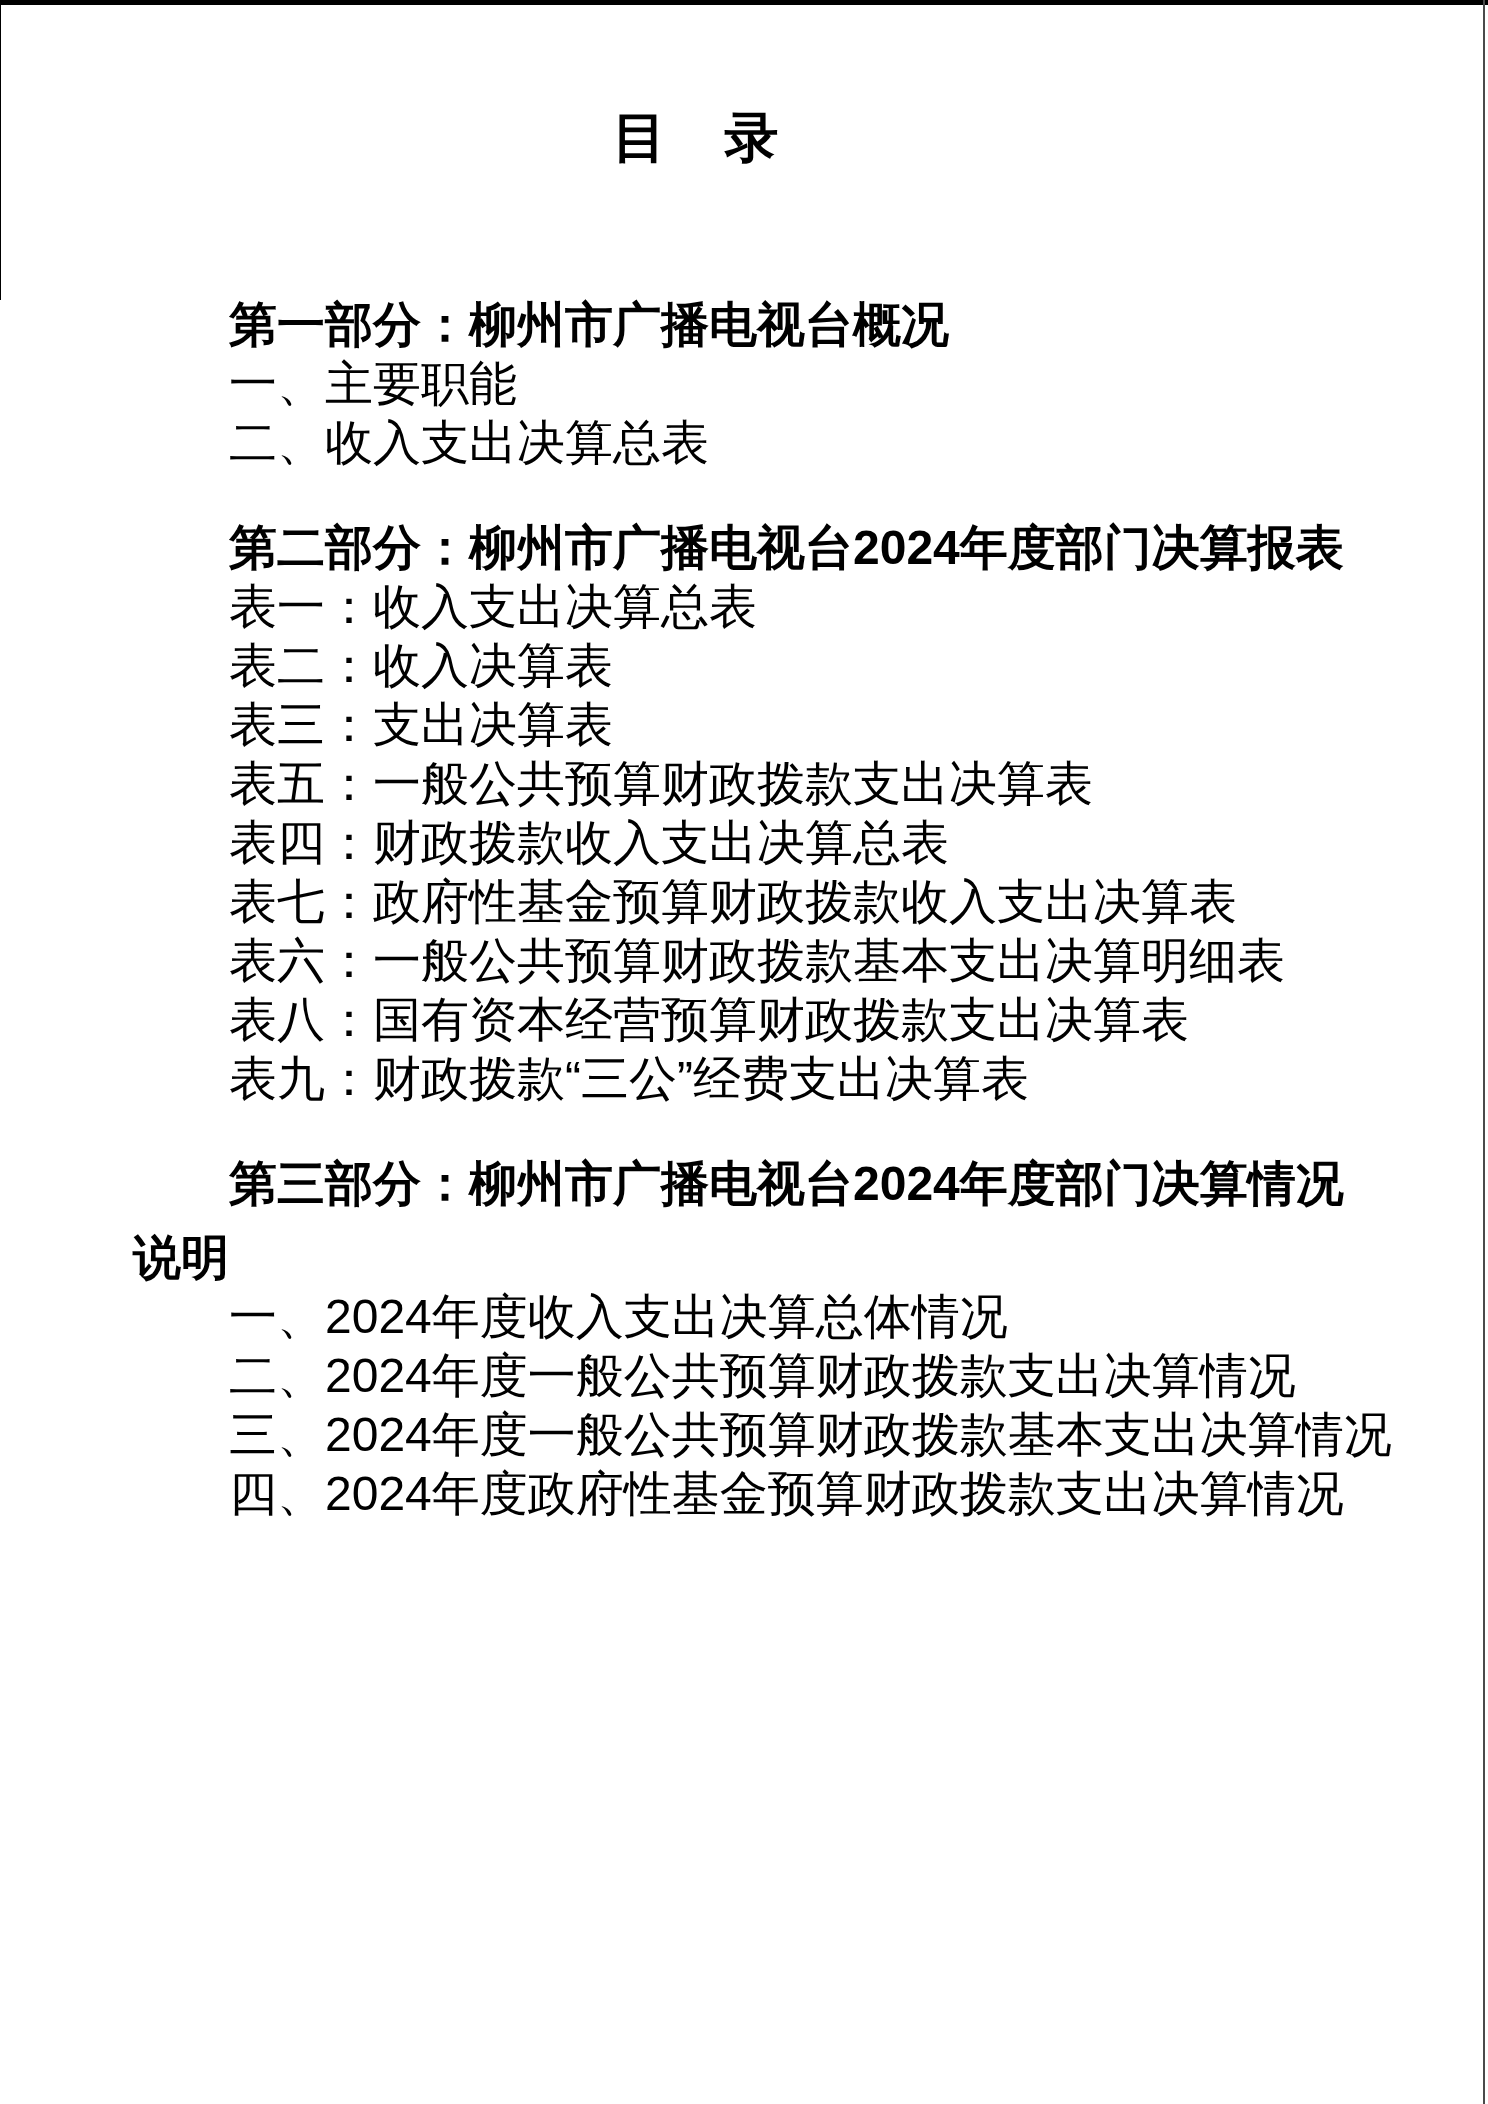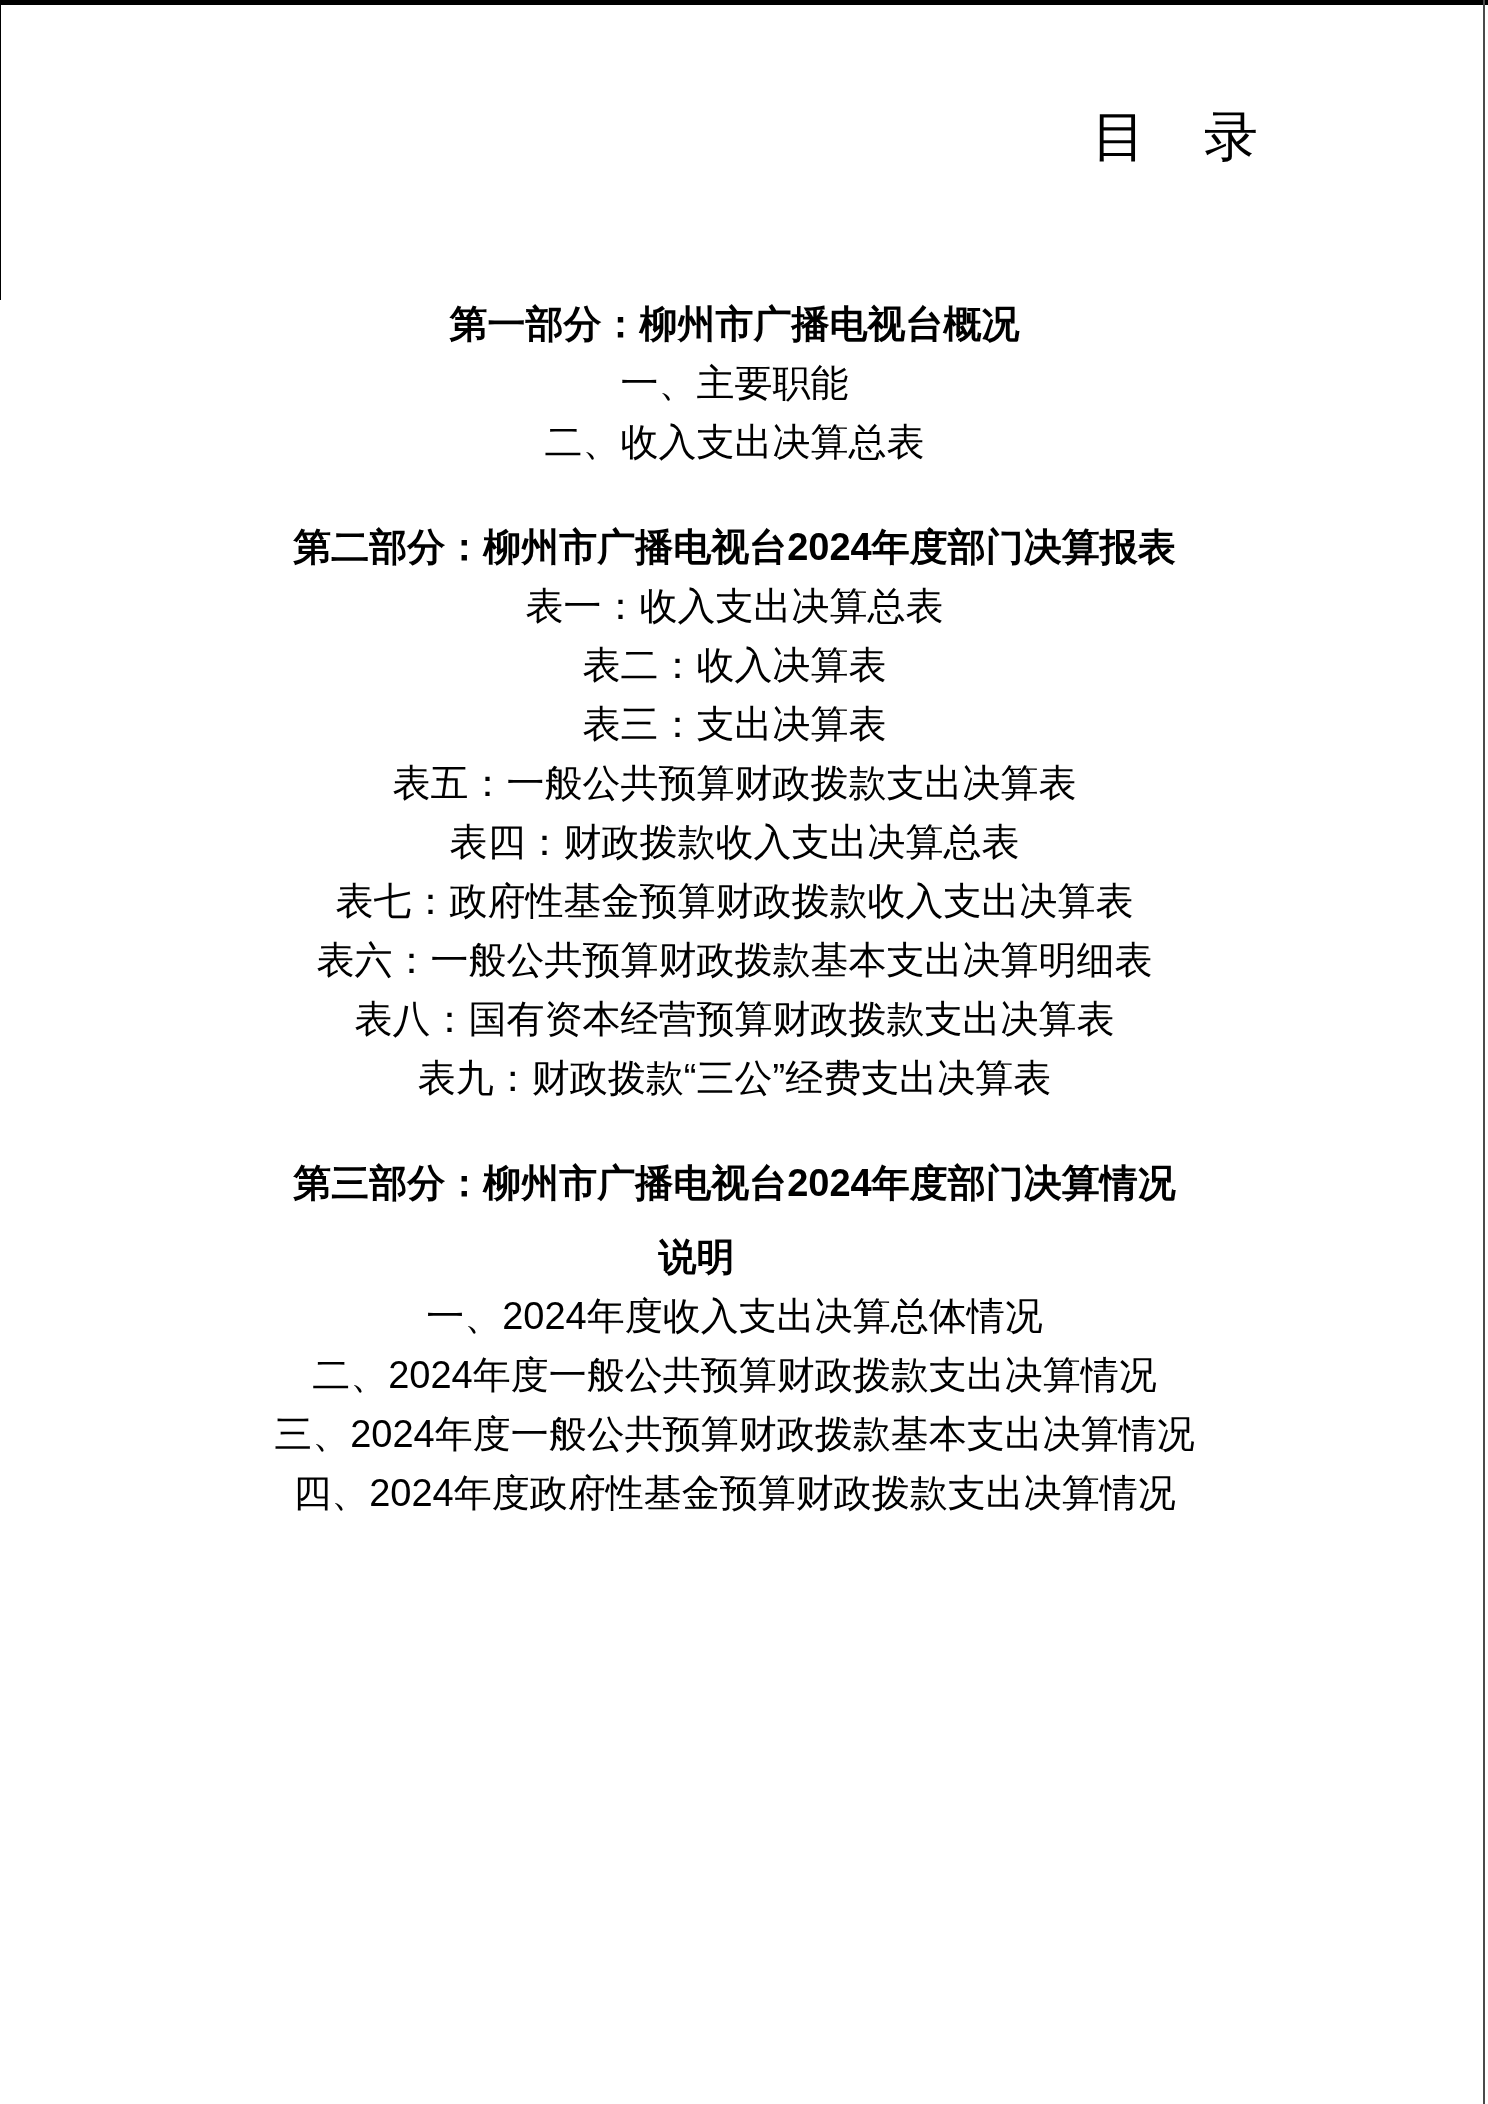--- a/index.html
+++ b/index.html
@@ -34,33 +34,32 @@
     width: 1px; height: 300px;
     background: #000000;
   }
   .page {
     position: relative;
     padding: 104px 228px 0 133px;
     box-sizing: border-box;
     width: 100%;
   }
   .doc-title {
-    text-align: right;
+    text-align: center;
     font-family: "DejaVu Serif", serif;
-    font-weight: 400;
+    font-weight: 700;
     font-size: 54px;
     line-height: 66px;
     letter-spacing: 2px;
     white-space: pre;
   }
   .toc-line {
-    font-size: 38px;
+    font-size: 48px;
     line-height: 59px;
     white-space: nowrap;
-    text-align: center;
   }
   .toc-item {
     text-indent: 2em;
     font-weight: 400;
   }
   .toc-heading {
     margin-top: 46px;
     text-indent: 2em;
     font-weight: 700;
   }

